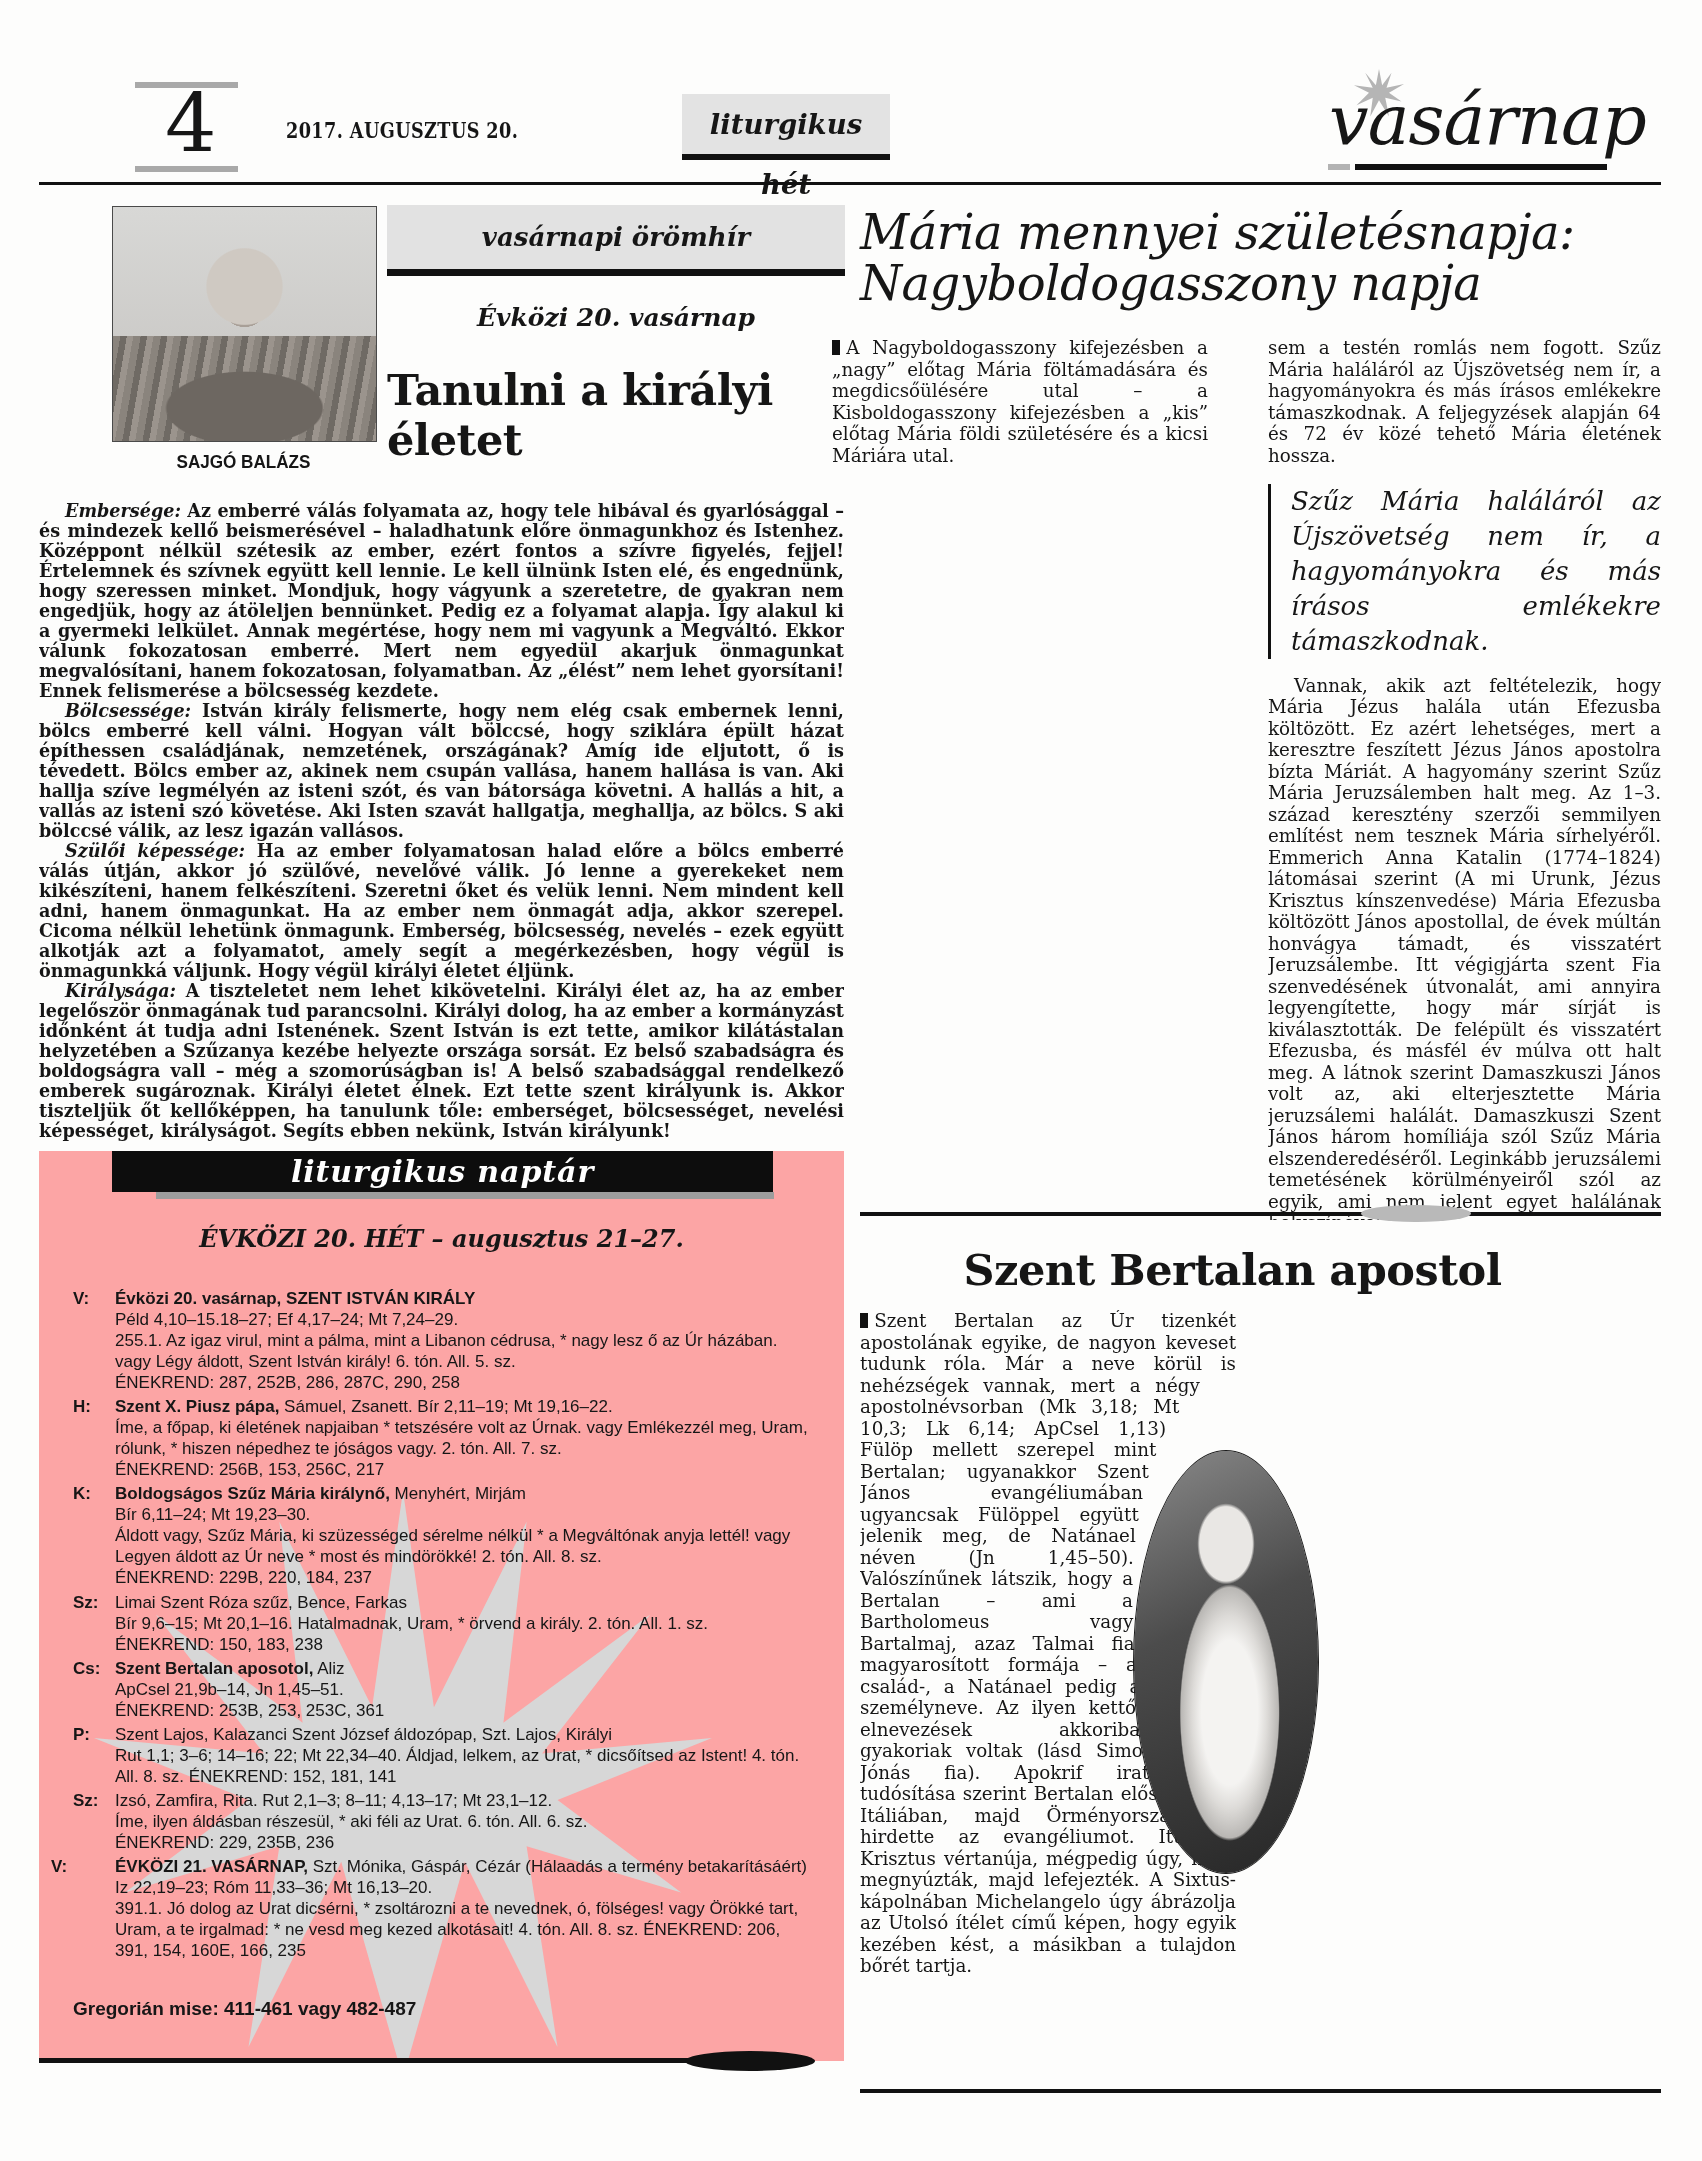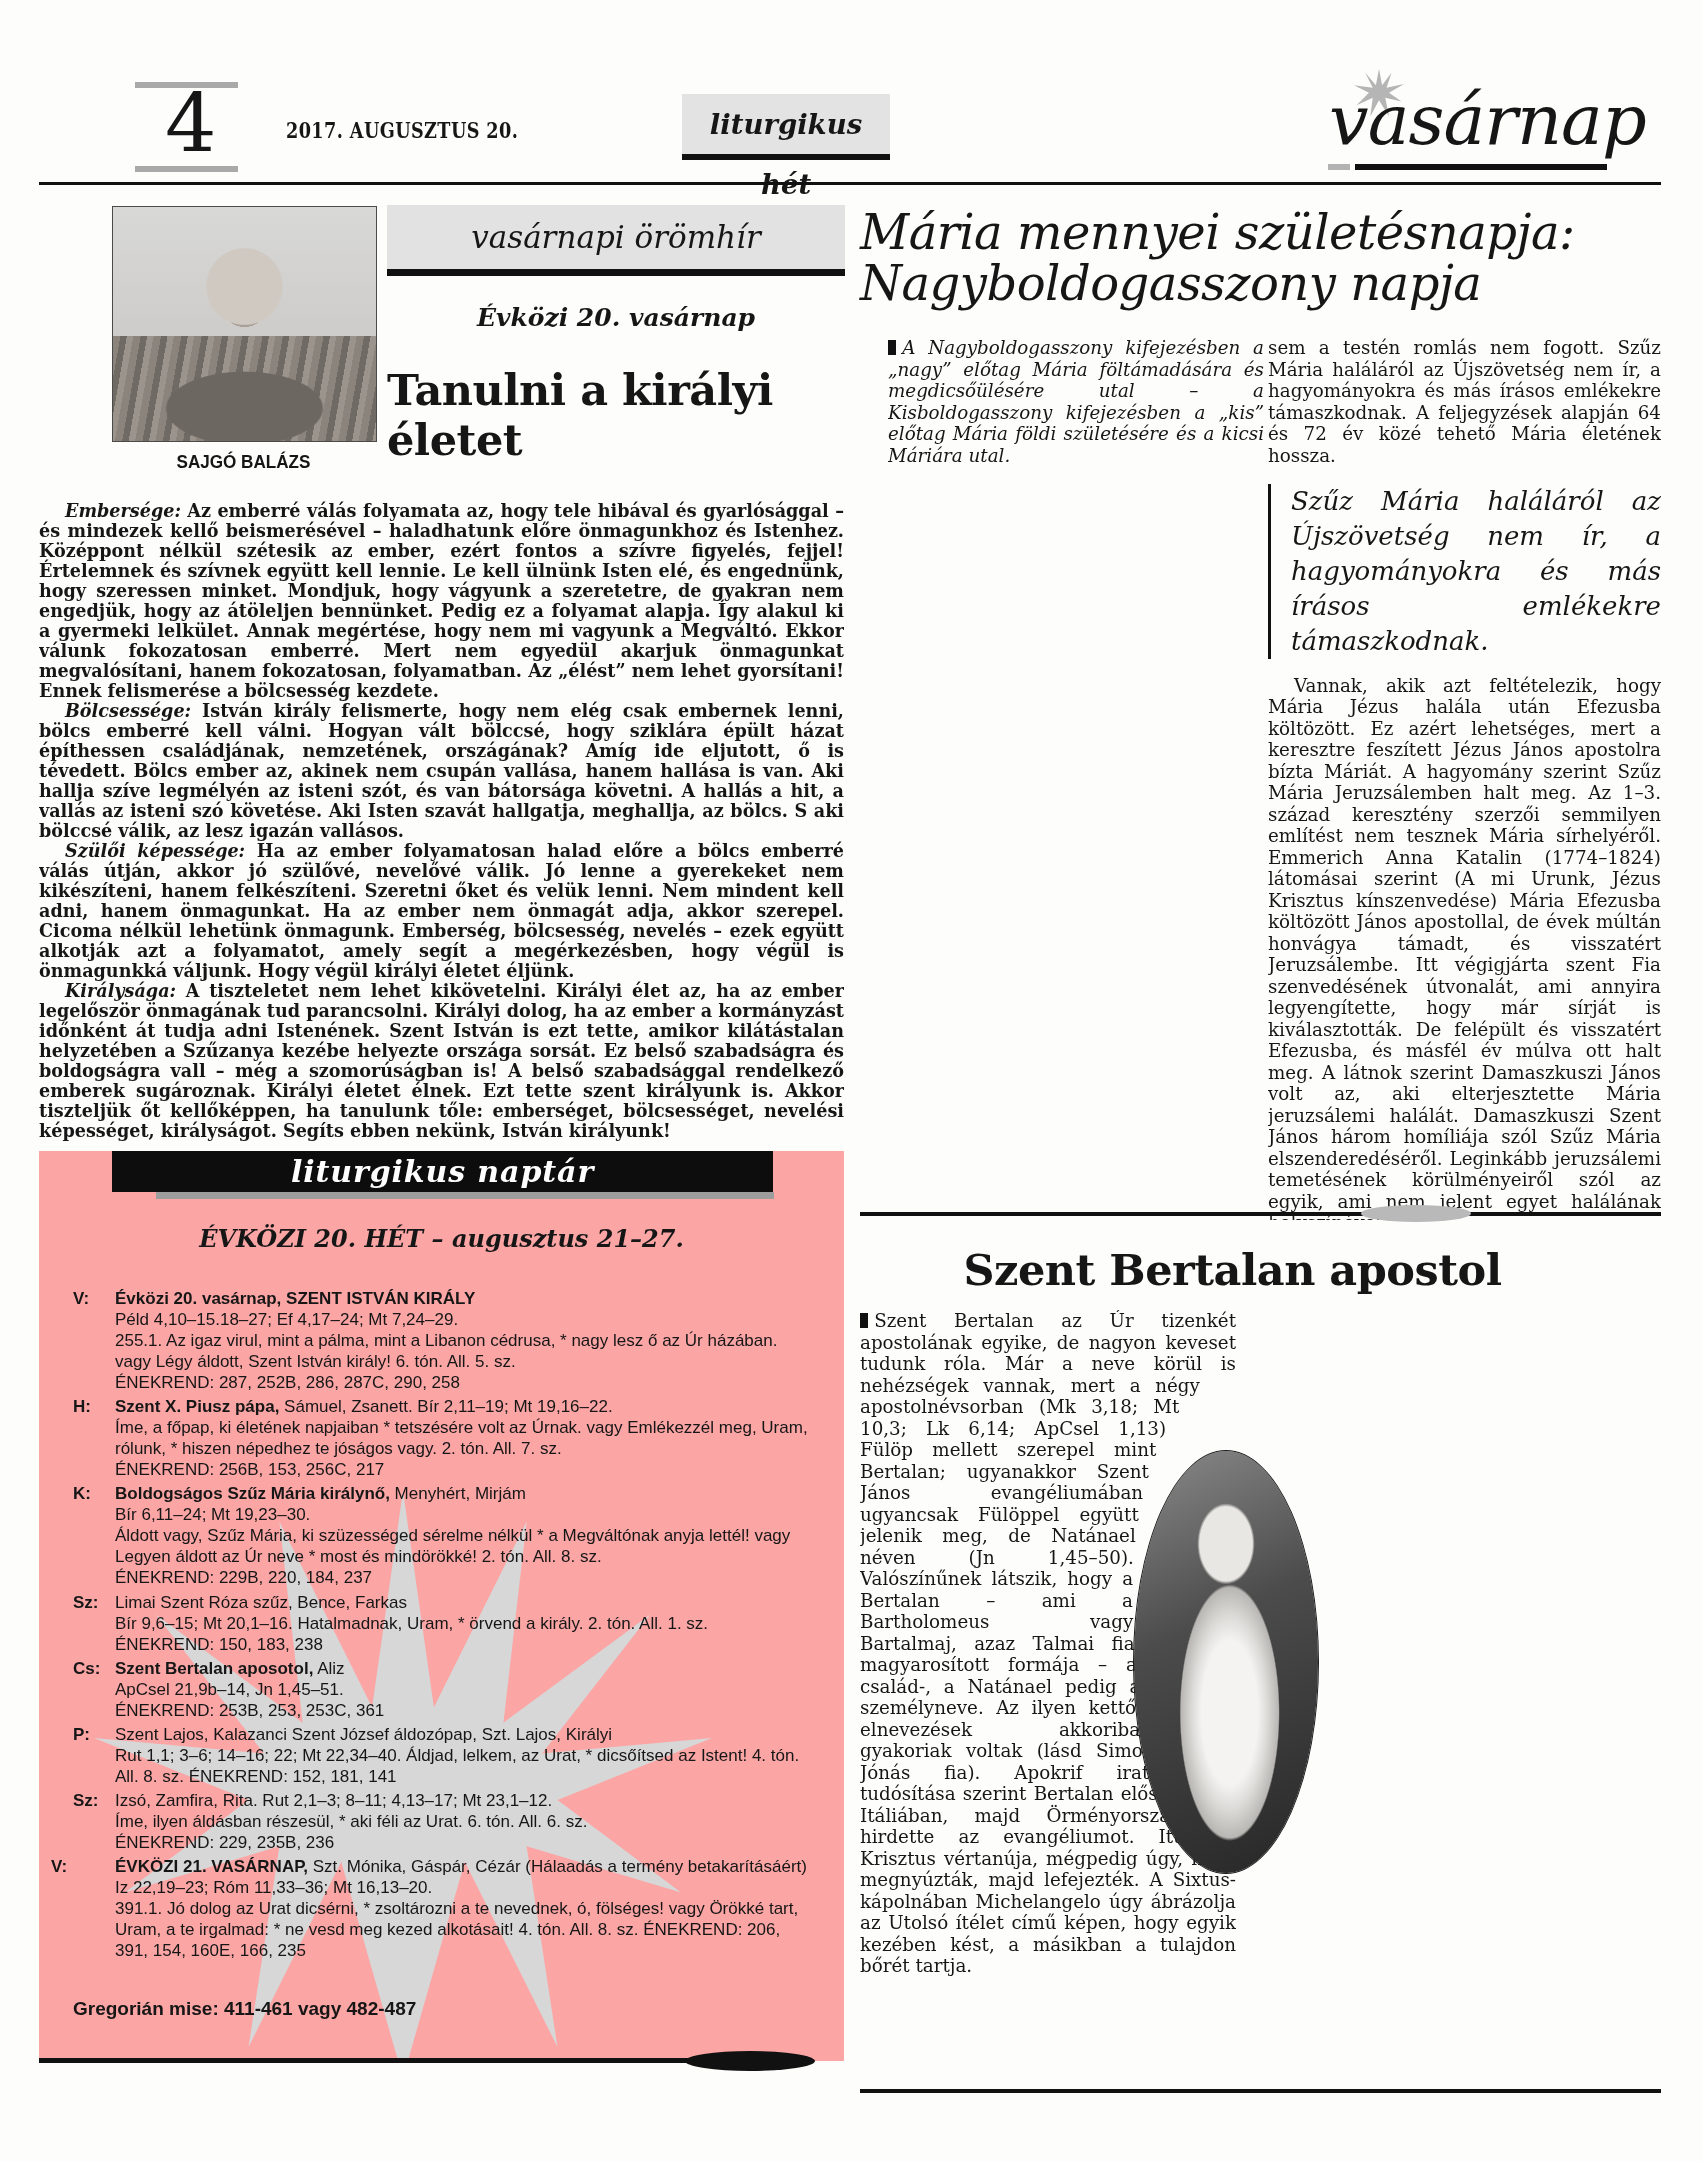--- a/index.html
+++ b/index.html
@@ -21,21 +21,21 @@
       radial-gradient(ellipse 23% 26% at 50% 34%, #cfc9c2 0 62%, transparent 64%),
       radial-gradient(ellipse 10% 7% at 50% 47%, #a89f97 0 60%, transparent 62%),
       radial-gradient(ellipse 42% 22% at 50% 86%, #6d6761 0 70%, transparent 72%),
       repeating-linear-gradient(100deg, #8a847d 0 7.3px, #6f6a64 7.3px 13.7px, #9b948d 13.7px 20px),
       linear-gradient(#d8d8d6, #c4c2bf);
       background-size:100% 100%,100% 100%,100% 100%,100% 45%,100% 100%;
       background-position:0 0,0 0,0 0,0 100%,0 0;background-repeat:no-repeat;
       border:1.4px solid #4a4a4a;}
   .caption{font-family:"Liberation Sans", sans-serif;font-weight:bold;font-size:19px;text-align:center;transform:scaleX(.9);}
   .kickerbox{background:#e2e2e2;text-align:center;}
-  .kickerbox span{font-style:italic;font-weight:normal;font-size:31px;line-height:64px;}
+  .kickerbox span{font-style:italic;font-weight:bold;font-size:26px;line-height:64px;}
   .subkicker{font-style:italic;font-weight:bold;font-size:25px;text-align:center;}
   .ltitle{font-weight:bold;font-size:43px;letter-spacing:-0.5px;}
   .intro{font-weight:bold;font-size:18.3px;line-height:23px;}
   .bullet{display:inline-block;width:7.8px;height:15px;background:#111;margin-right:6.4px;vertical-align:-1.4px;}
   .lbody{font-size:17.6px;line-height:20px;}
   .lbody p{margin:0;text-indent:26px;font-weight:bold;}
   .lbody i{font-style:italic;}
   
   .naptar{background:#fca5a5;overflow:hidden;}
   .nhead{background:#0d0d0d;text-align:center;position:relative;z-index:2;}
@@ -194,21 +194,21 @@
 
   </div>
   <div class="abs blackbar" style="left:39px;top:2058px;width:650px;height:4.6px;"></div>
   <div class="abs nellipse" style="left:685px;top:2051px;width:130px;height:20px;"></div>
 
   <div class="abs mtitle" style="left:860px;top:207px;">
     <div>Mária mennyei születésnapja:</div>
     <div>Nagyboldogasszony napja</div>
   </div>
 
-  <div class="abs mcol jus" style="left:888px;top:337px;width:376px;height:860px;font-style:italic;">
+  <div class="abs mcol jus" style="left:832px;top:337px;width:376px;height:860px;">
     <p class="noind"><span class="bullet"></span><span>A Nagyboldogasszony kifejezésben a „nagy” előtag Mária föltámadására és megdicsőülésére utal – a Kisboldogasszony kifejezésben a „kis” előtag Mária földi születésére és a kicsi Máriára utal.</span></p>
     <div>
         <p></p>
         <p></p>
         <p></p>
         <p></p>
       </div>
   </div>
 
   <div class="abs mcol jus" style="left:1268px;top:337px;width:393px;height:883px;">

